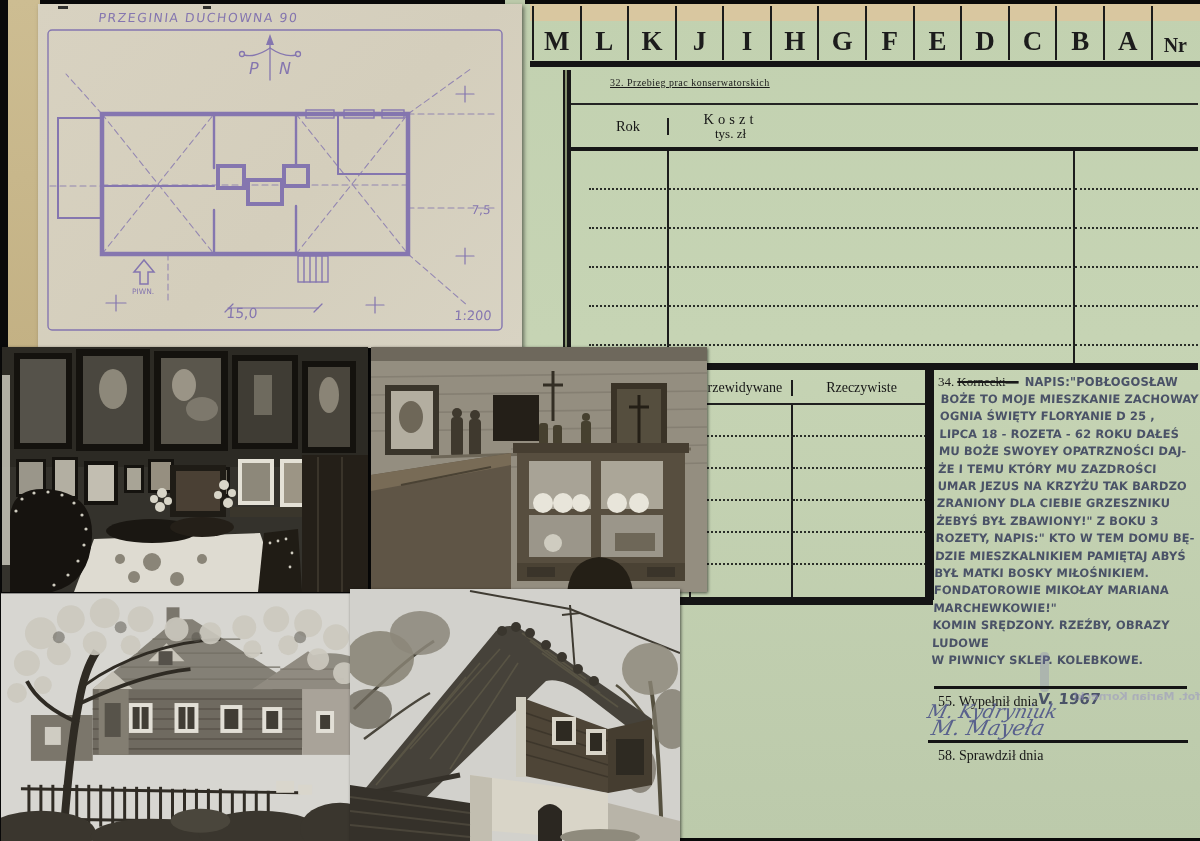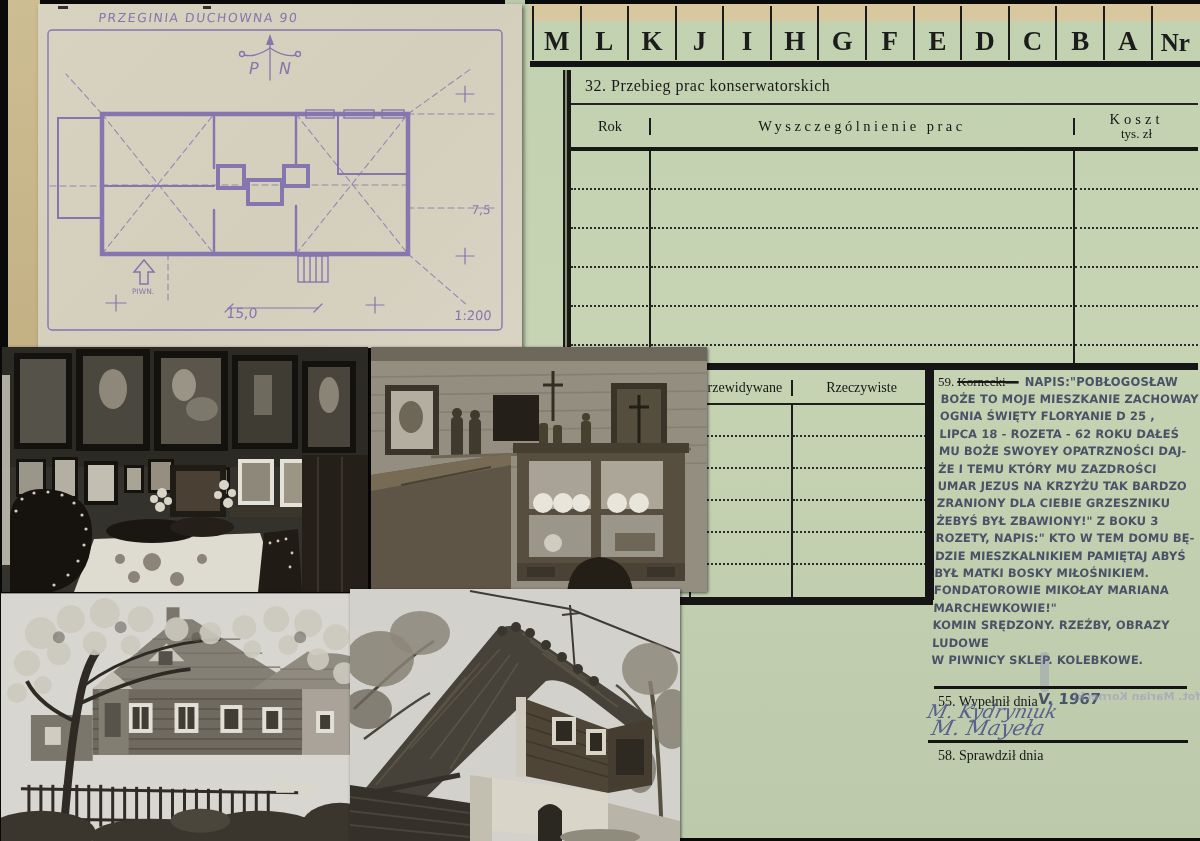--- a/index.html
+++ b/index.html
@@ -11,34 +11,34 @@
              background:linear-gradient(180deg,#cdbd92,#c3b184);}
   .green-card{position:absolute;left:520px;top:4px;width:680px;height:834px;
               background:linear-gradient(180deg,#c2d1b0 0%,#c6d4b4 40%,#bccaab 100%);}
   .green-sliver{position:absolute;left:505px;top:0;width:20px;height:350px;background:#bccaab;}
 
   
   .tabs-beige{position:absolute;left:530px;top:4px;width:670px;height:17px;background:#d9c7a0;}
   .tabs-row{position:absolute;left:532px;top:6px;width:666px;height:54px;display:flex;}
   .tab-cell{flex:1;border-left:2px solid #1b1b1b;display:flex;align-items:flex-end;justify-content:center;
             padding-bottom:3px;color:#1c1c1c;font-size:27px;font-weight:700;}
-  .tab-cell.nr{font-size:25px;text-align:right;}
+  .tab-cell.nr{font-size:20px;text-align:right;}
   .tabs-rule{position:absolute;left:530px;top:61px;width:670px;height:6px;background:#141414;}
 
   
   .hrule{position:absolute;background:#151515;}
   .left-bar{position:absolute;left:563px;top:70px;width:8px;height:296px;
             background:linear-gradient(90deg,#181818 0 2.5px,#86936f 2.5px 4px,#181818 4px 8px);}
 
   .printed{color:#1a1a1a;}
-  .s32-heading{position:absolute;left:585px;top:77px;font-size:16px;letter-spacing:.5px;}
+  .s32-heading{position:absolute;left:610px;top:77px;font-size:10px;letter-spacing:.5px;text-decoration:underline;}
 
   
   .t32{position:absolute;left:571px;top:103px;width:627px;border-top:2px solid #242424;}
-  .t32 .row{display:flex;}
+  .t32 .row{display:flex;padding-left:18px;}
   .t32 .head{height:42px;border-bottom:4px solid #161616;align-items:center;}
   .t32 .body-row{height:39px;}
   .t32 .filler{height:18px;}
   .c-rok{width:78px;border-right:2px solid #1c1c1c;display:flex;align-items:center;justify-content:center;}
   .c-prace{flex:1;border-right:2px solid #1c1c1c;display:flex;align-items:center;justify-content:center;}
   .c-koszt{width:123px;display:flex;flex-direction:column;align-items:center;justify-content:center;}
   .t32 .body-row .c-rok,.t32 .body-row .c-prace,.t32 .body-row .c-koszt{border-bottom:2px dotted #2a2e28;}
   .t32 .filler .c-rok,.t32 .filler .c-prace{border-bottom:none;}
   .hdr-txt{font-size:14.5px;color:#161616;}
   .hdr-sp{letter-spacing:3.5px;}
@@ -121,23 +121,20 @@
   <div class="tabs-rule"></div>
 
   <div class="left-bar"></div>
   <div class="s32-heading printed">32. Przebieg prac konserwatorskich</div>
 
   <div class="t32">
     <div class="row head">
       <div class="c-rok">
           <span class="hdr-txt">Rok</span>
         </div>
-      <div class="c-prace">
-          <span class="hdr-txt hdr-sp">Wyszczególnienie prac</span>
-        </div>
       <div class="c-koszt">
         <span class="koszt-main">Koszt</span>
         <span class="koszt-sub">tys. zł</span>
       </div>
     </div>
     <div class="row body-row">
         <div class="c-rok"></div>
         <div class="c-prace"></div>
         <div class="c-koszt"></div>
       </div>
@@ -207,21 +204,21 @@
     <div class="row filler">
         <div class="m-c1"></div>
         <div class="m-c2"></div>
         <div class="m-c3"></div>
       </div>
   </div>
   <div class="hrule" style="left:571px;top:597px;width:362px;height:8px;"></div>
   <div class="hrule" style="left:925px;top:370px;width:9px;height:230px;"></div>
 
   <div class="s34-first">
-    <span class="s34-num">59.</span><span class="s34-struck">Kornecki—</span><span class="hand s34-hand-first">NAPIS:"POBŁOGOSŁAW</span>
+    <span class="s34-num">34.</span><span class="s34-struck">Kornecki—</span><span class="hand s34-hand-first">NAPIS:"POBŁOGOSŁAW</span>
   </div>
   <div class="s34-lines">
     <div>BOŻE TO MOJE MIESZKANIE ZACHOWAY</div>
     <div>OGNIA ŚWIĘTY FLORYANIE D 25 ,</div>
     <div>LIPCA 18 - ROZETA - 62 ROKU DAŁEŚ</div>
     <div>MU BOŻE SWOYEY OPATRZNOŚCI DAJ-</div>
     <div>ŻE I TEMU KTÓRY MU ZAZDROŚCI</div>
     <div>UMAR JEZUS NA KRZYŻU TAK BARDZO</div>
     <div>ZRANIONY DLA CIEBIE GRZESZNIKU</div>
     <div>ŻEBYŚ BYŁ ZBAWIONY!" Z BOKU 3</div>

